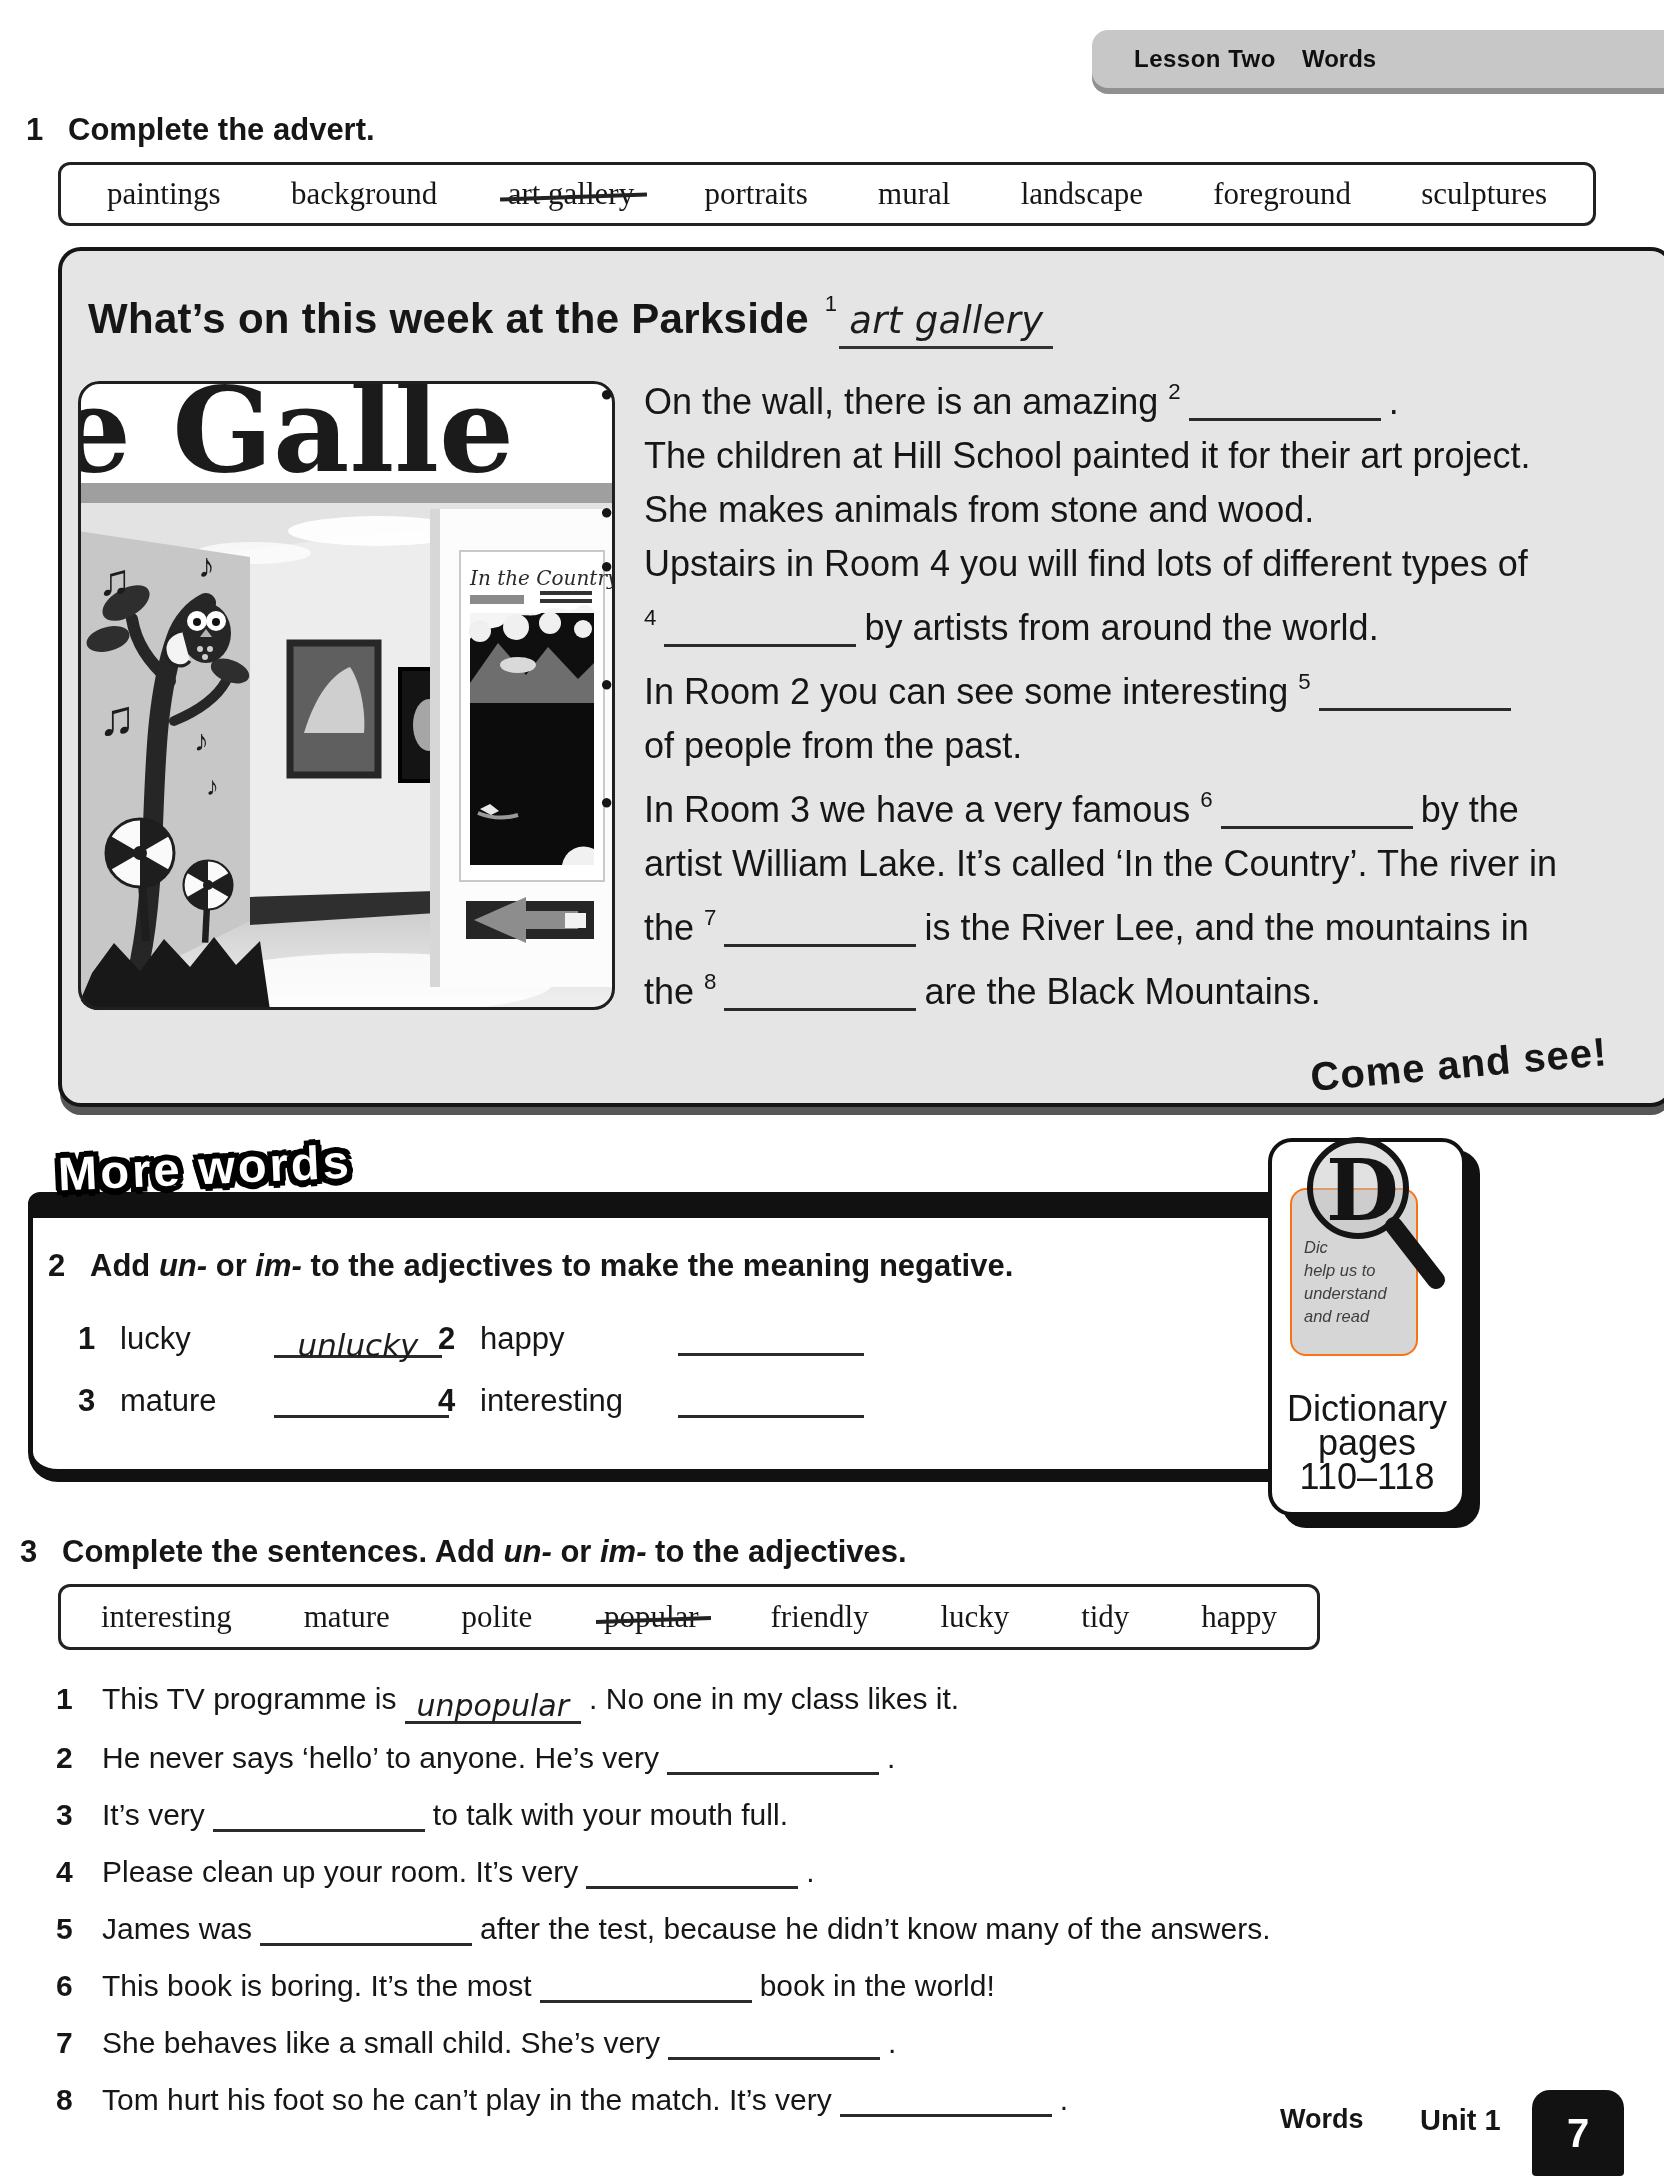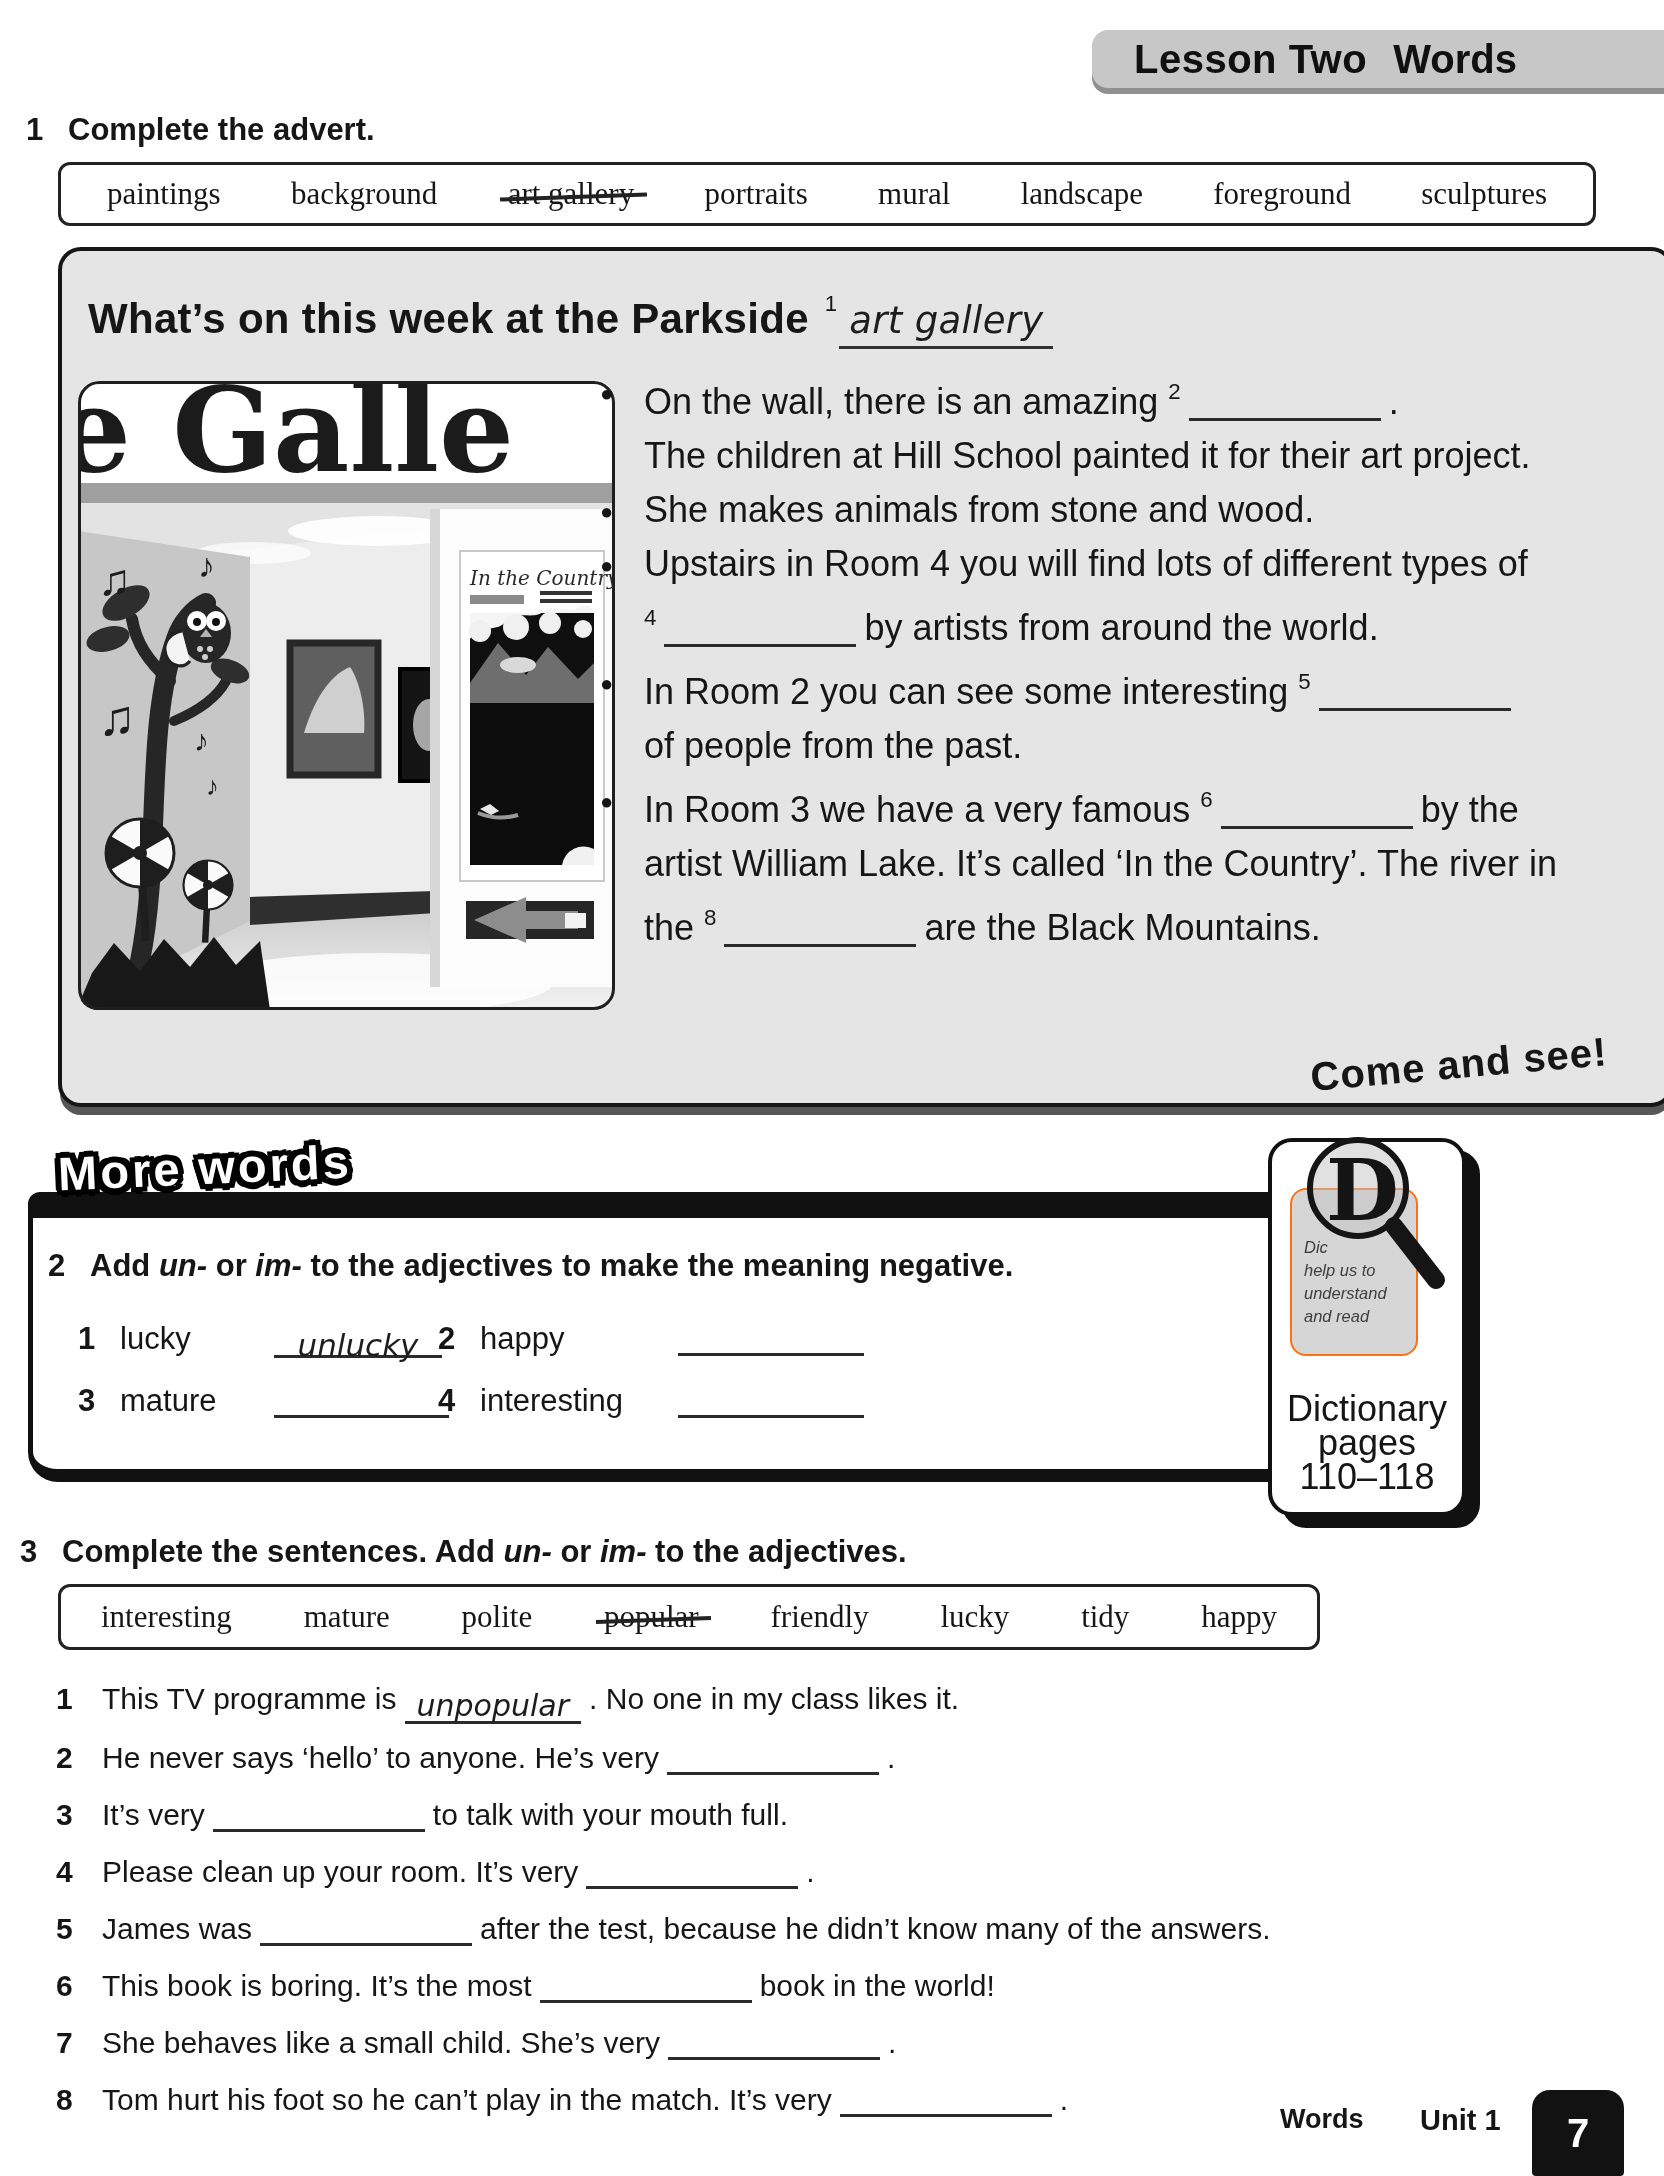--- a/index.html
+++ b/index.html
@@ -11,21 +11,21 @@
     color: #161616;
     overflow: hidden;
   }
 
   
   #lesson-banner {
     position:absolute; left:1092px; top:30px; width:572px; height:58px;
     background:#c7c7c7; border-radius:16px 0 0 16px;
     box-shadow:0 6px 0 #909090;
     display:flex; align-items:center; gap:26px; padding-left:42px;
-    font-size:40px; color:#101010;
+    font-size:24px; color:#101010;
   }
   .lb-lesson { font-weight:800; letter-spacing:0.5px; }
   .lb-words  { font-weight:700; }
 
   
   .ex-head { position:absolute; display:flex; font-size:31px; font-weight:700; }
   .ex-head .num { width:42px; font-weight:800; flex-shrink:0; }
   #ex1-head { left:26px;  top:112px; }
   #ex2-head { left:48px;  top:1248px; }
   #ex3-head { left:20px;  top:1534px; }
@@ -273,20 +273,21 @@
       <div class="bl">Upstairs in Room 4 you will find lots of different types of</div>
       <div class="bl"><sup class="bn first">4</sup><span class="blank bw190"></span><span>by artists from around the world.</span></div>
     </div>
     <div class="bullet">
       <div class="bl"><span>In Room 2 you can see some interesting</span><sup class="bn">5</sup><span class="blank bw190"></span></div>
       <div class="bl">of people from the past.</div>
     </div>
     <div class="bullet">
       <div class="bl"><span>In Room 3 we have a very famous</span><sup class="bn">6</sup><span class="blank bw190"></span><span>by the</span></div>
       <div class="bl">artist William Lake. It’s called ‘In the Country’. The river in</div>
+      <div class="bl"><span>the</span><sup class="bn">7</sup><span class="blank bw190"></span><span>is the River Lee, and the mountains in</span></div>
       <div class="bl"><span>the</span><sup class="bn">8</sup><span class="blank bw190"></span><span>are the Black Mountains.</span></div>
     </div>
   </div>
 
   <div id="come-see">Come and see!</div>
 </div>
 
 <div id="mw-label">More words</div>
 <div id="mw-box"></div>
 

